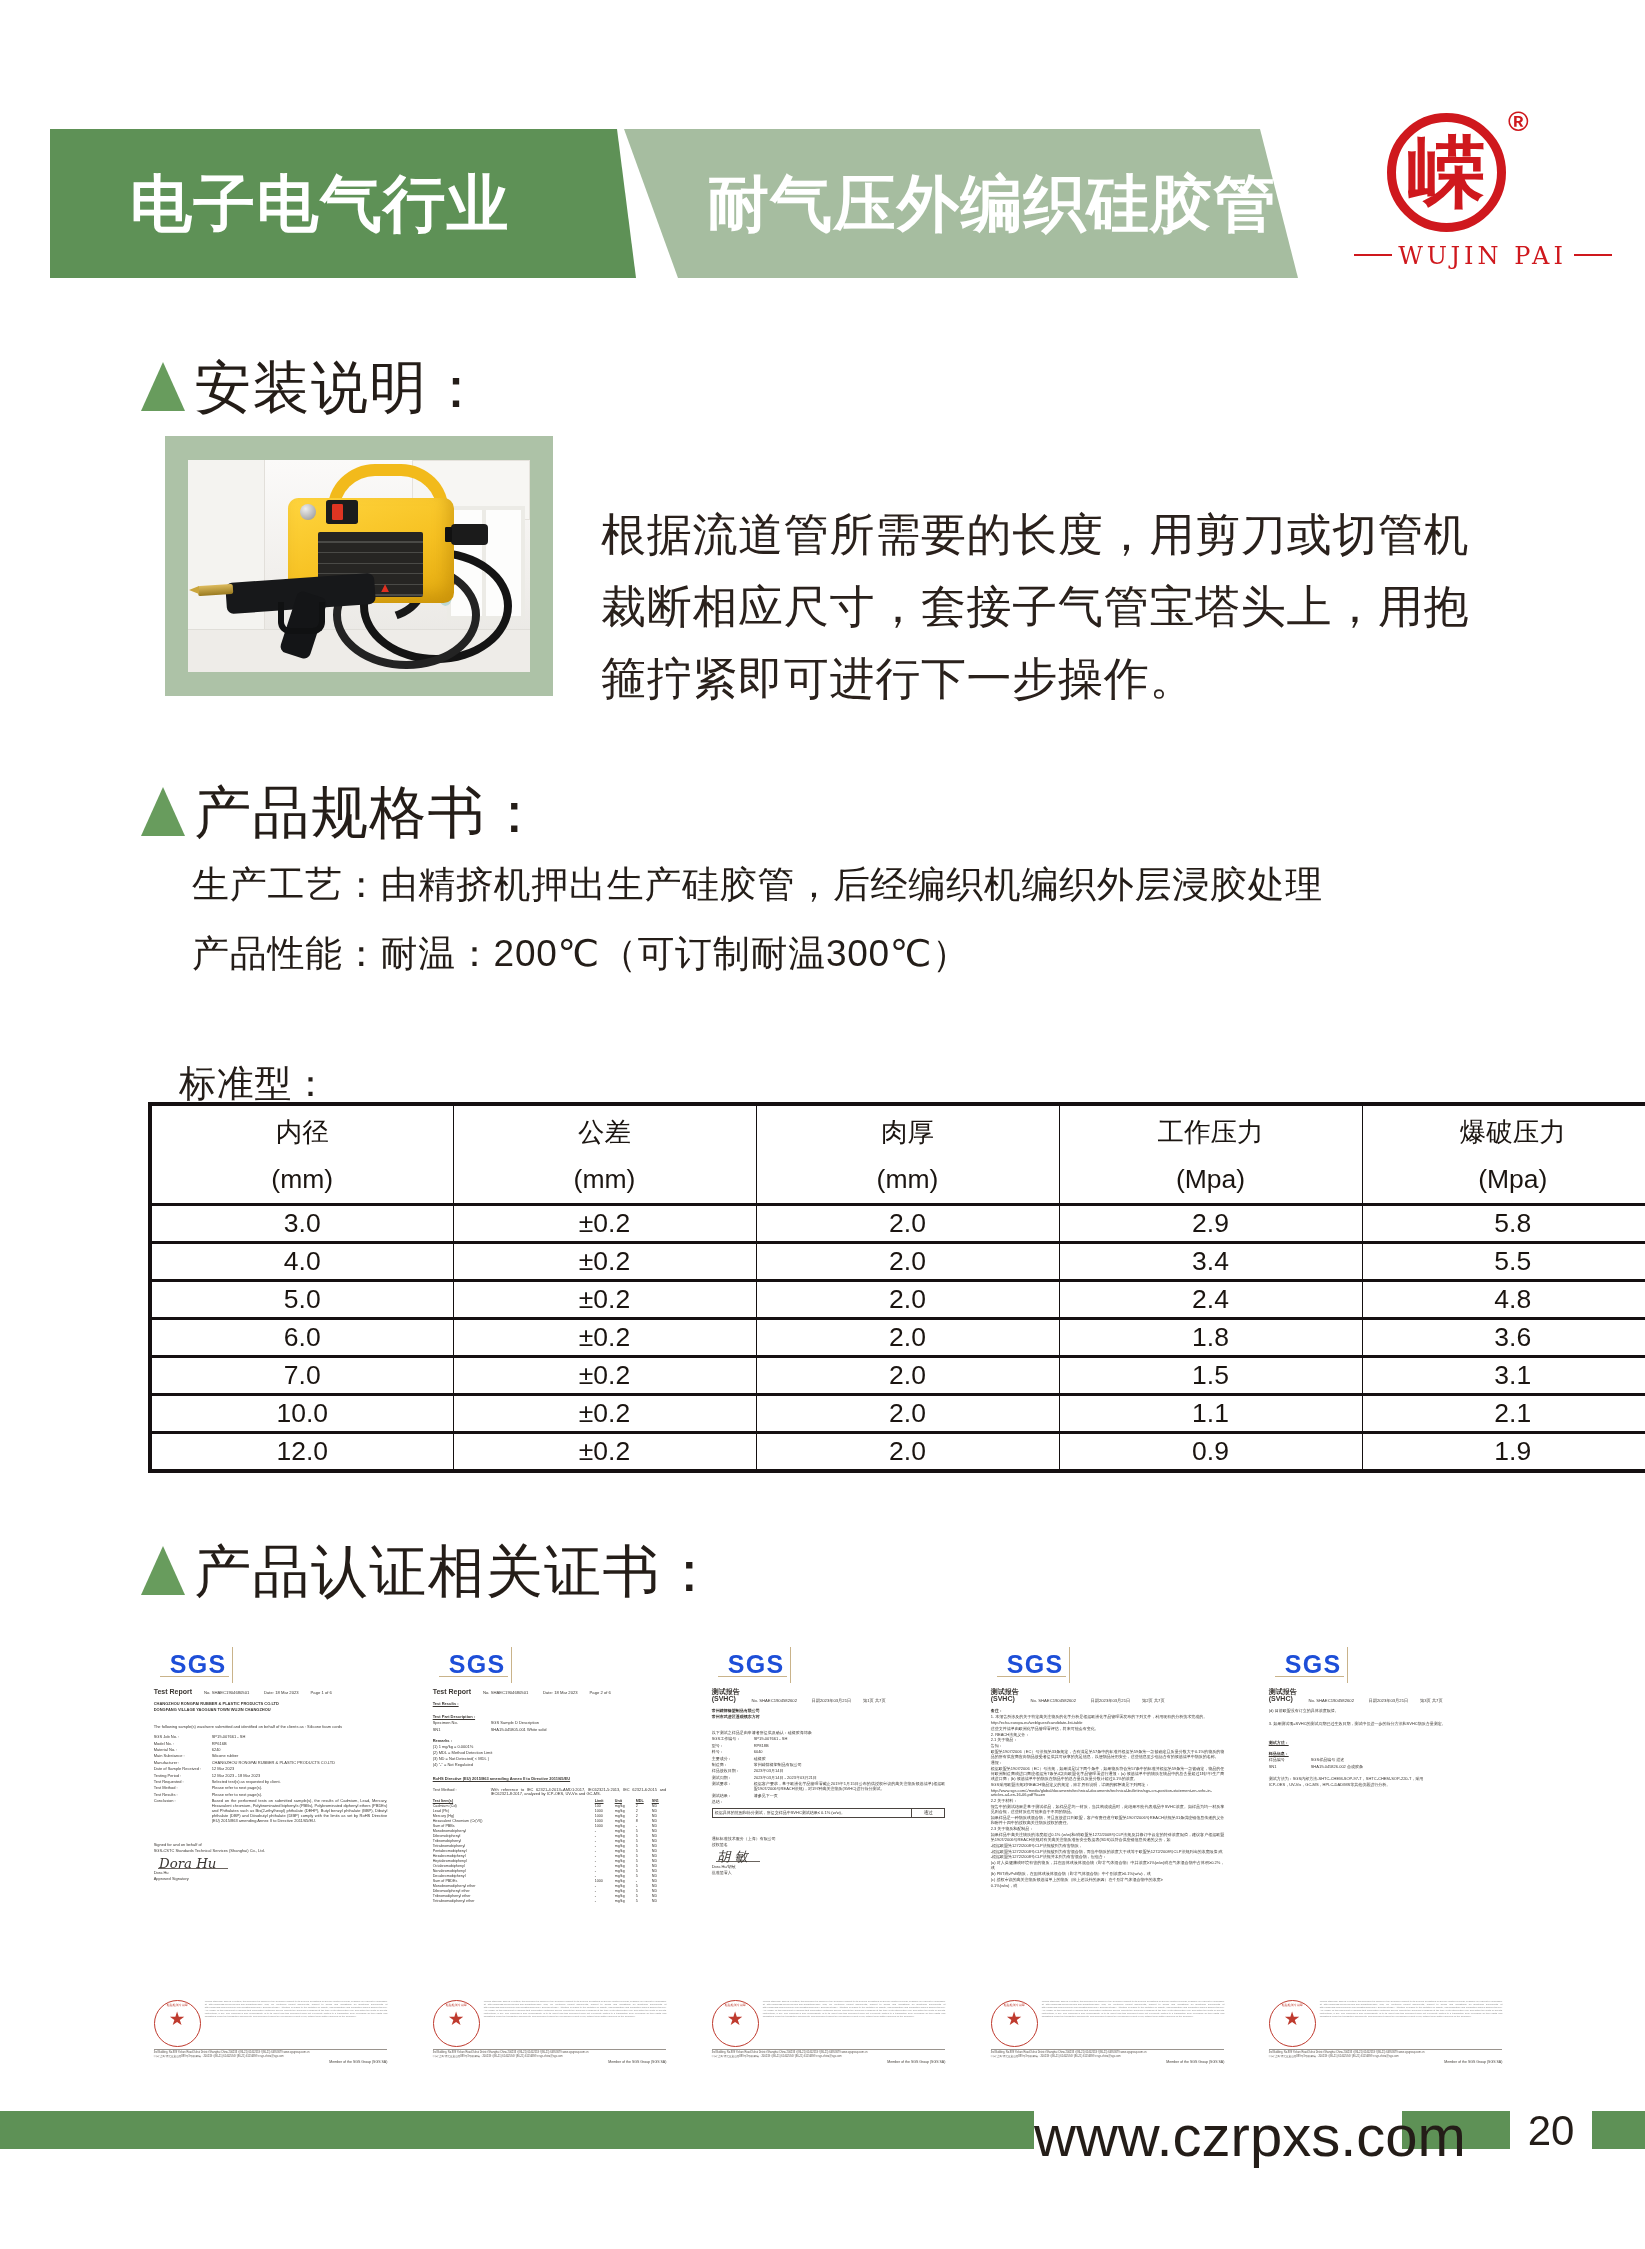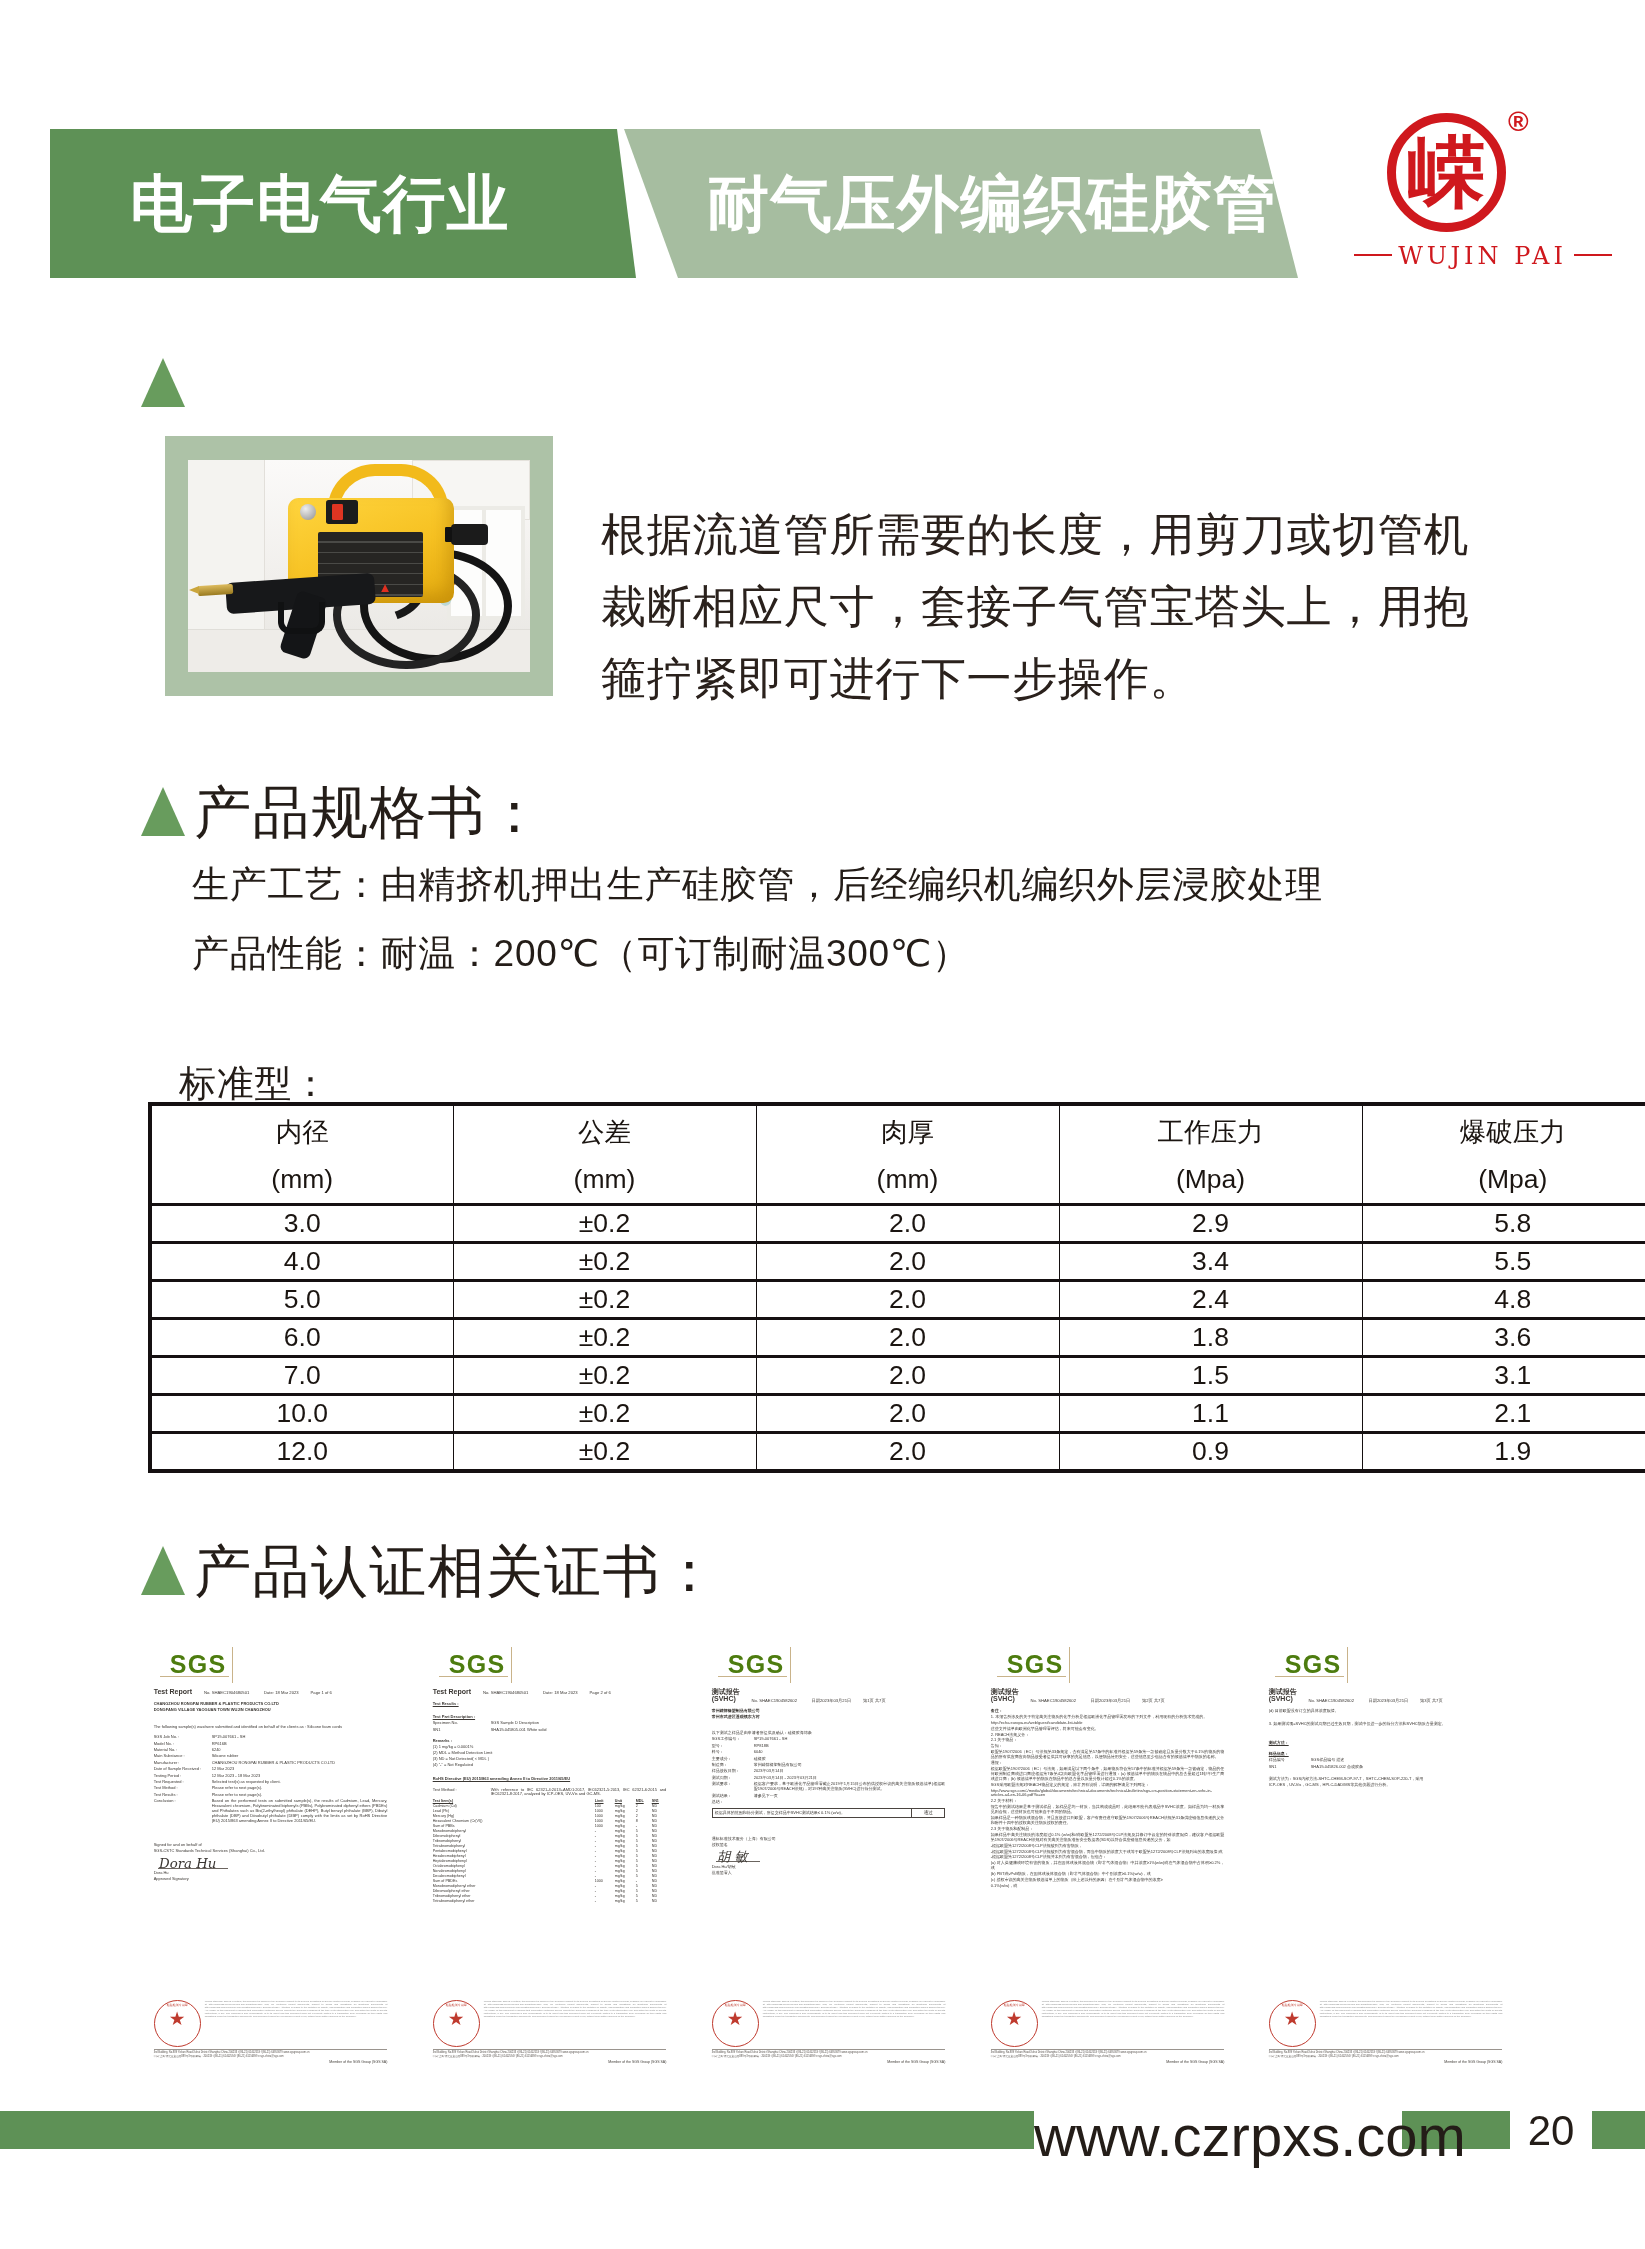--- a/index.html
+++ b/index.html
@@ -87,21 +87,21 @@
   #spec-table{border:4px solid #151011;}
   #spec-table th,#spec-table td{border-left:1.3px solid #151011;border-top:3.3px solid #151011;
               text-align:center;font-weight:normal;padding:0;}
   #spec-table th{height:97px;vertical-align:middle;}
   #spec-table td{height:35px;}
   .h-name{margin-bottom:14.6px;}
 
   
   .cert{position:absolute;top:1647px;width:239px;height:417px;background:#fff;color:#3a3632;}
   .sgs-wrap{position:relative;height:37px;margin:0 0 4px 2.7px;}
-  .sgs{position:absolute;left:16px;top:2.7px;font-size:25px;font-weight:bold;color:#4d7c0f;letter-spacing:1.3px;}
+  .sgs{position:absolute;left:16px;top:2.7px;font-size:25px;font-weight:bold;color:#1d4ed8;letter-spacing:1.3px;}
   .sgs-v{position:absolute;left:78px;top:0;width:0.7px;height:36px;background:#c9b38a;}
   .sgs-h{position:absolute;left:6.6px;top:29px;width:69px;height:0.7px;background:#c9b38a;}
   .cert-head{display:flex;align-items:flex-end;gap:5.3px;padding:0 2.7px;margin-bottom:5.3px;}
   .cert-title{font-size:7px;font-weight:bold;white-space:pre-line;line-height:7.3px;flex:none;}
   .cert-no{font-size:4.2px;flex:none;margin-left:6.6px;}
   .cert-date{font-size:4.2px;flex:none;margin-left:9.3px;}
   .cert-page{font-size:4.2px;flex:none;margin-left:6.6px;}
   .cert-body{padding:0 2.7px;height:271px;overflow:hidden;font-size:4px;line-height:4.9px;}
   .cert-body .tx{margin:1px 0;text-align:justify;}
   .cert-body .bl{font-weight:bold;margin:1px 0;}
@@ -148,21 +148,21 @@
 
   <div class="logo">
     <div class="logo-ring">
       <div class="logo-glyph">嵘</div>
     </div>
     <div class="logo-reg">®</div>
     <div class="logo-word"><span class="logo-dash"></span><span>WUJIN PAI</span><span class="logo-dash"></span></div>
   </div>
 
   <div class="sec-head" style="top:350px;">
-    <span class="tri"></span>
+    <span class="tri"></span><span>安装说明：</span>
   </div>
 
   <div class="photo-frame">
     <div class="photo">
       <div class="cab-l"></div>
       <div class="cab-t"></div>
       <div class="window">
           <i class="bar"></i>
         </div>
       <div class="counter"></div>

